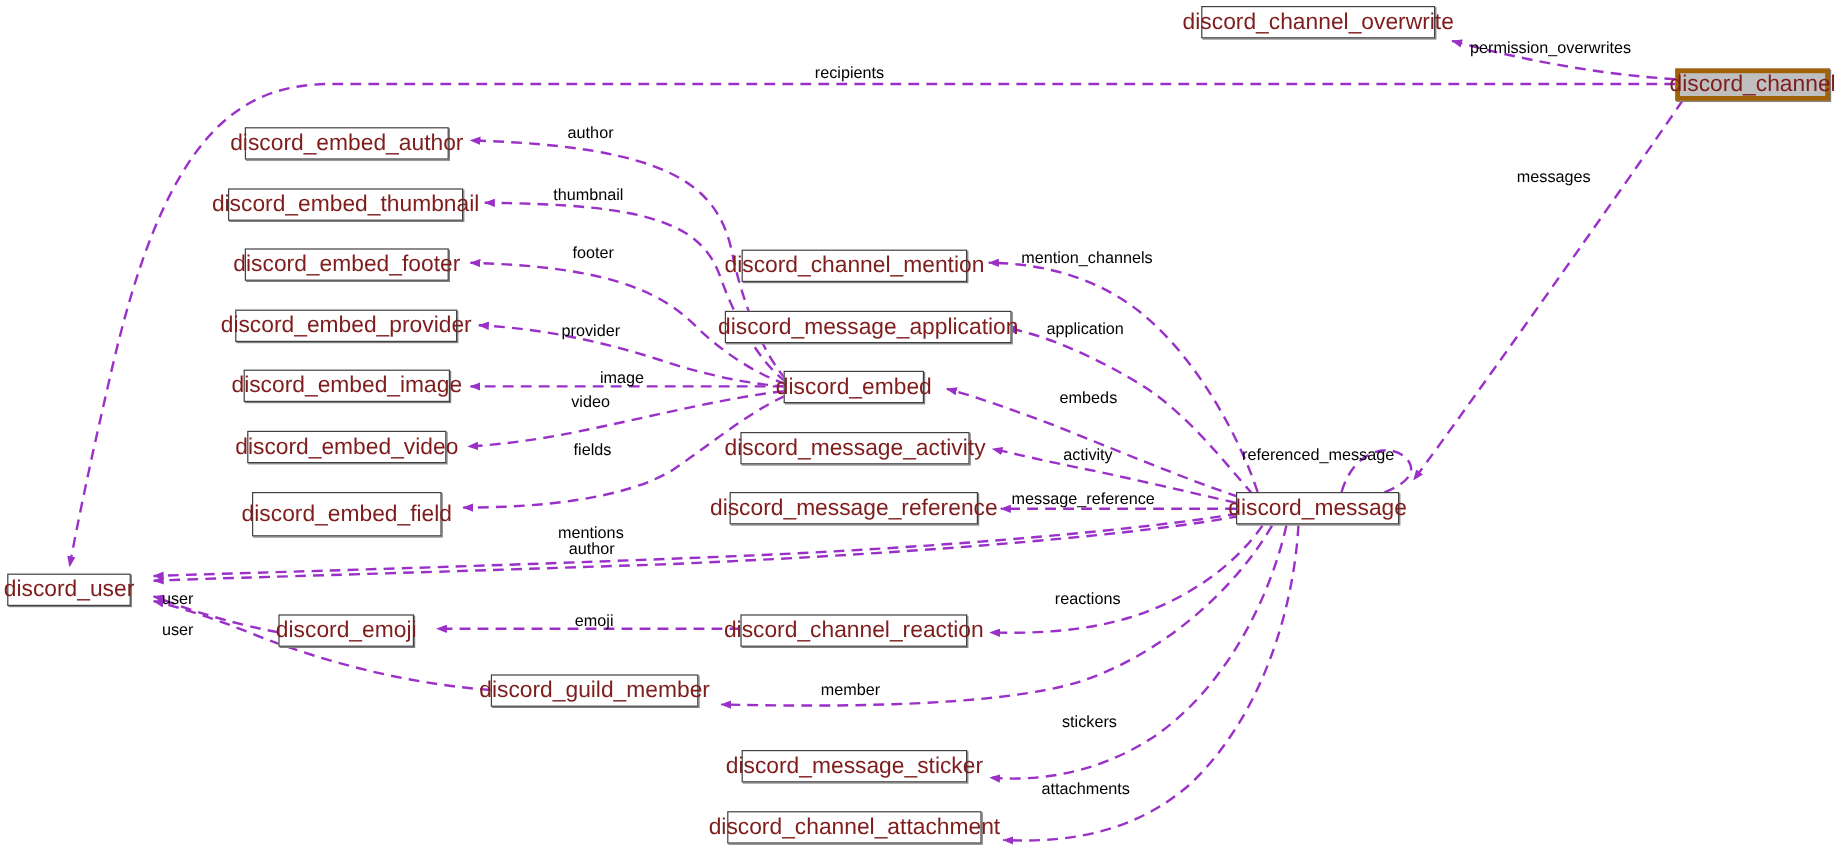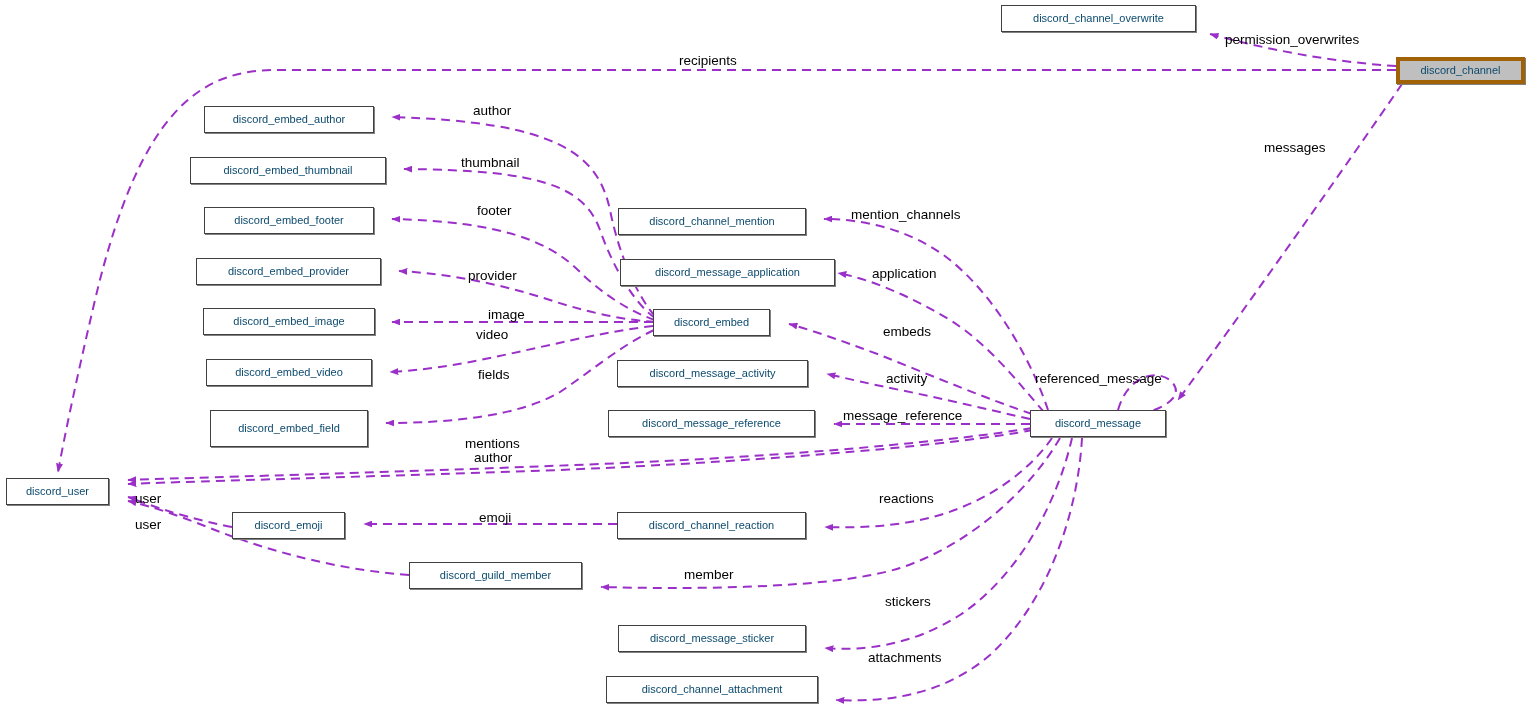--- a/index.html
+++ b/index.html
@@ -23,22 +23,22 @@
     top: 0;
     width: 1529px;
     height: 709px;
     pointer-events: none;
   }
   .node {
     position: absolute;
     box-sizing: border-box;
     border: 1px solid #404040;
     background: #ffffff;
-    color: #0c4a6e;
-    font-size: 11px;
+    color: #7f1d1d;
+    font-size: 19px;
     line-height: 1;
     display: flex;
     align-items: center;
     justify-content: center;
     white-space: nowrap;
     box-shadow: 1px 1px 0 0 #808080;
     z-index: 5;
   }
   .node.root {
     background: #bfbfbf;
@@ -109,21 +109,21 @@
       </div>
       <div class="node" style="left: 204px; top: 207px; width: 170px; height: 27px;">
         <span>discord_embed_footer</span>
       </div>
       <div class="node" style="left: 618px; top: 208px; width: 188px; height: 27px;">
         <span>discord_channel_mention</span>
       </div>
       <div class="node" style="left: 196px; top: 258px; width: 185px; height: 27px;">
         <span>discord_embed_provider</span>
       </div>
-      <div class="node" style="left: 604px; top: 259px; width: 215px; height: 27px; margin-left: 16px;">
+      <div class="node" style="left: 604px; top: 259px; width: 239px; height: 27px;">
         <span>discord_message_application</span>
       </div>
       <div class="node" style="left: 203px; top: 308px; width: 172px; height: 27px;">
         <span>discord_embed_image</span>
       </div>
       <div class="node" style="left: 653px; top: 309px; width: 117px; height: 27px;">
         <span>discord_embed</span>
       </div>
       <div class="node" style="left: 206px; top: 359px; width: 166px; height: 27px;">
         <span>discord_embed_video</span>
@@ -162,21 +162,21 @@
   <div id="labels-container">
       <div class="edge-label" style="left: 1225px; top: 32px;">permission_overwrites</div>
       <div class="edge-label" style="left: 679px; top: 53px;">recipients</div>
       <div class="edge-label" style="left: 473px; top: 103px;">author</div>
       <div class="edge-label" style="left: 1264px; top: 140px;">messages</div>
       <div class="edge-label" style="left: 461px; top: 155px;">thumbnail</div>
       <div class="edge-label" style="left: 477px; top: 203px;">footer</div>
       <div class="edge-label" style="left: 851px; top: 207px;">mention_channels</div>
       <div class="edge-label" style="left: 468px; top: 268px;">provider</div>
       <div class="edge-label" style="left: 872px; top: 266px;">application</div>
-      <div class="edge-label" style="left: 468px; top: 307px; padding-left: 20px;">image</div>
+      <div class="edge-label" style="left: 480px; top: 307px; padding-left: 20px;">image</div>
       <div class="edge-label" style="left: 883px; top: 324px;">embeds</div>
       <div class="edge-label" style="left: 476px; top: 327px;">video</div>
       <div class="edge-label" style="left: 478px; top: 367px;">fields</div>
       <div class="edge-label" style="left: 886px; top: 371px;">activity</div>
       <div class="edge-label" style="left: 1035px; top: 371px;">referenced_message</div>
       <div class="edge-label" style="left: 843px; top: 408px;">message_reference</div>
       <div class="edge-label" style="left: 465px; top: 436px;">mentions</div>
       <div class="edge-label" style="left: 474px; top: 450px;">author</div>
       <div class="edge-label" style="left: 135px; top: 491px;">user</div>
       <div class="edge-label" style="left: 879px; top: 491px;">reactions</div>

